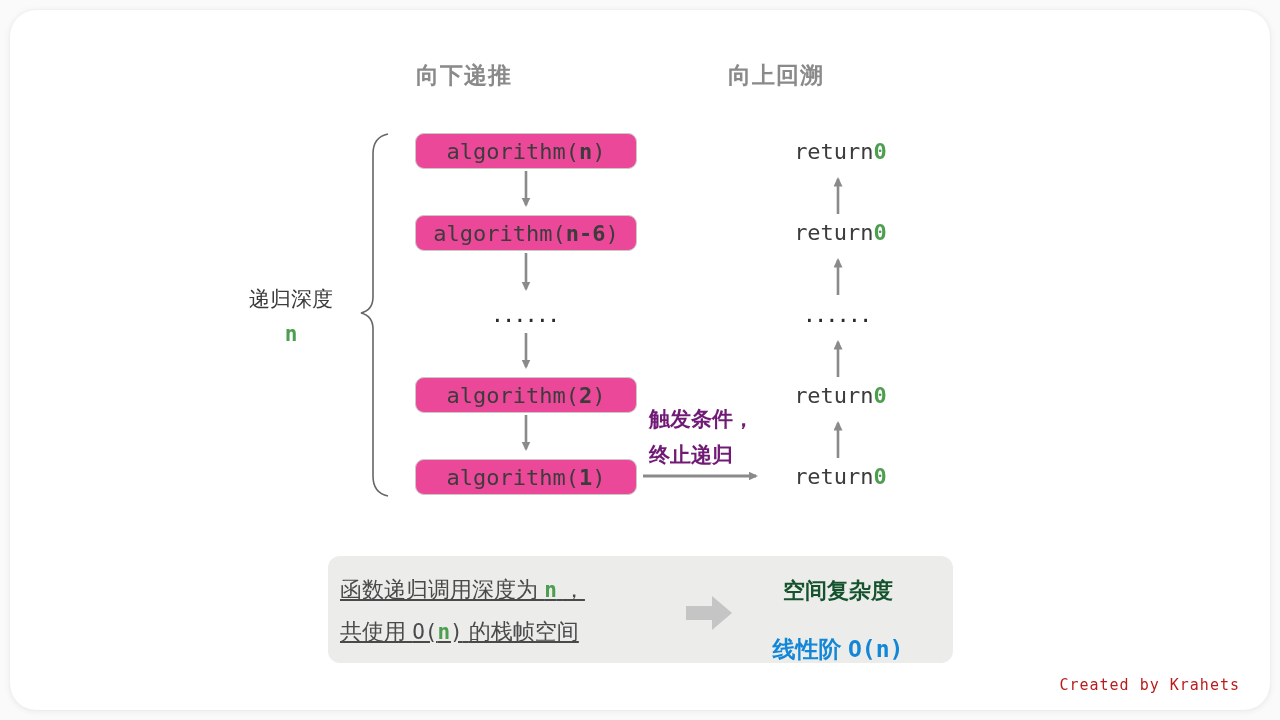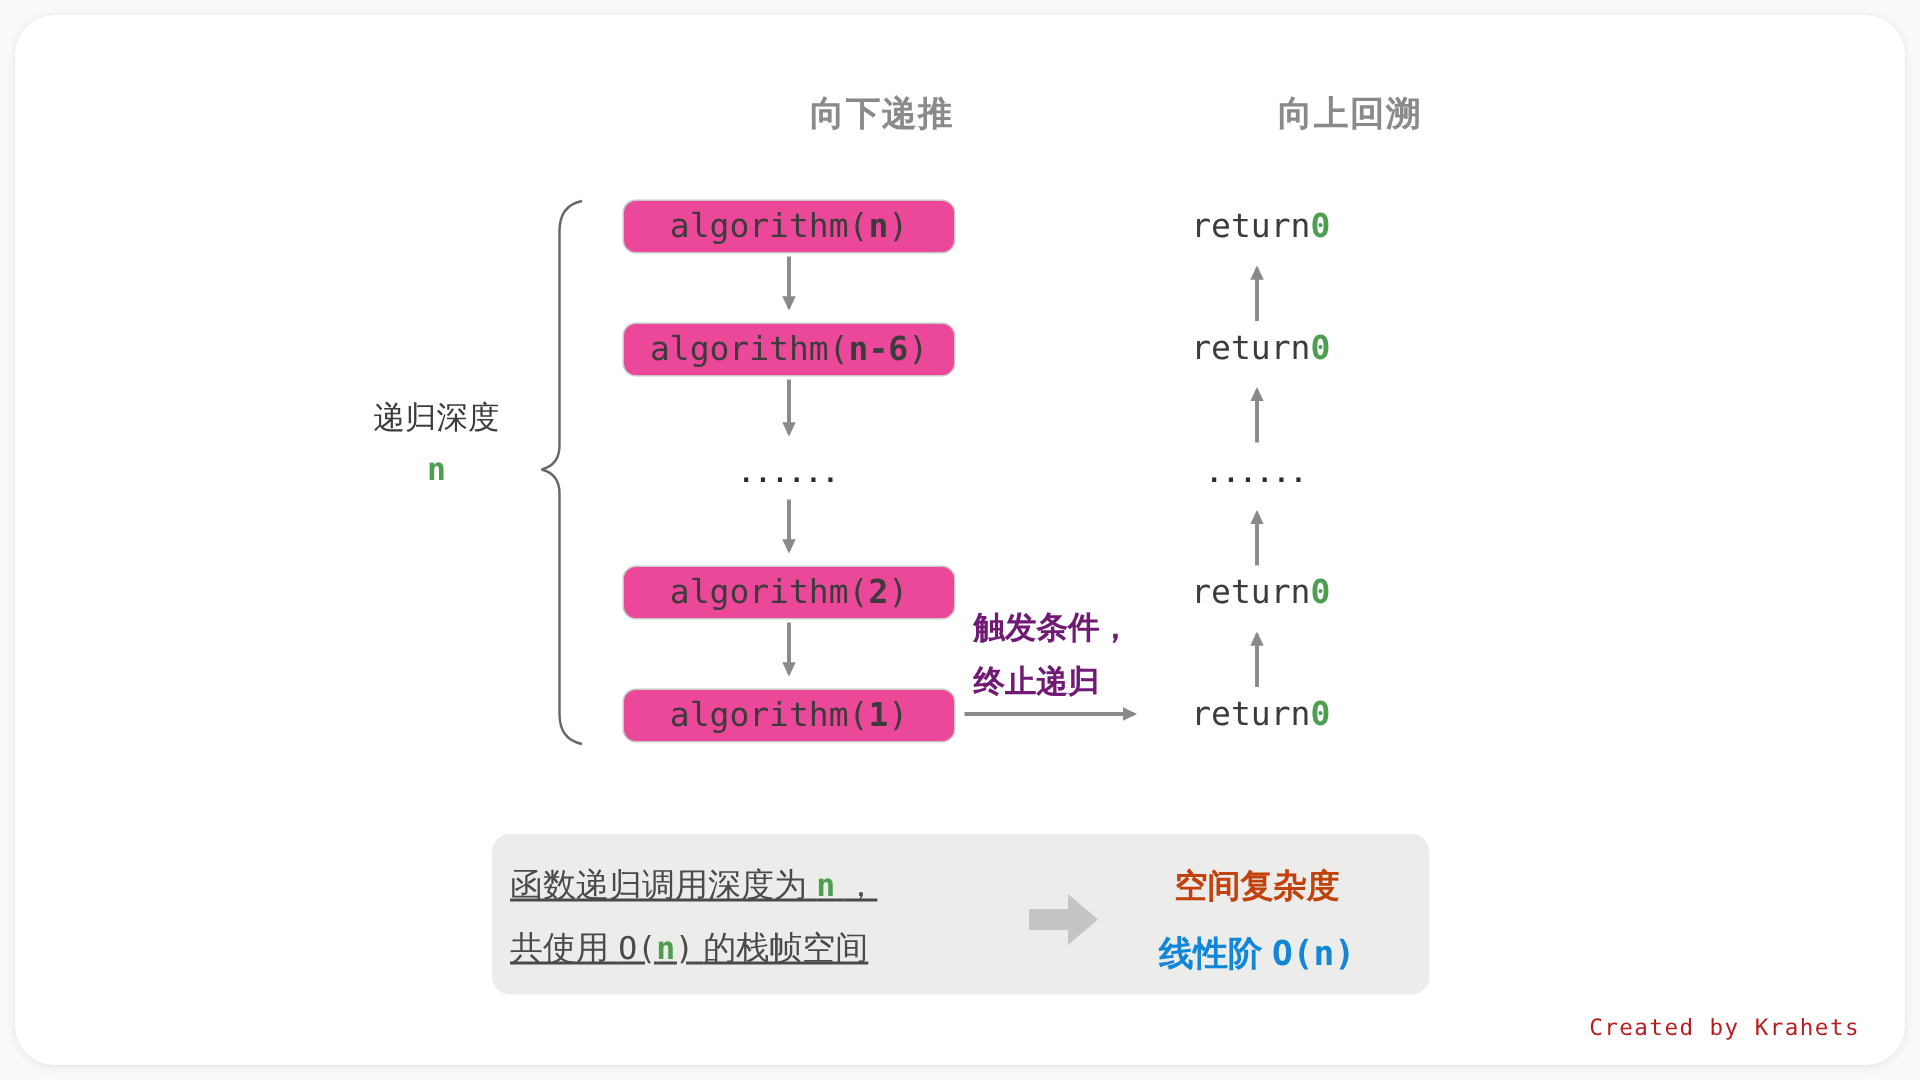--- a/index.html
+++ b/index.html
@@ -14,21 +14,21 @@
     position:absolute; left:10px; top:10px; right:10px; bottom:10px;
     background:#ffffff; border-radius:26px;
     box-shadow:0 1px 7px rgba(0,0,0,0.08), 0 0 2px rgba(0,0,0,0.05);
   }
 
   .mono { font-family:"DejaVu Sans Mono","Liberation Mono",monospace; }
   .green { color:#4d9e50; font-weight:bold; }
   .blue  { color:#1287d8; }
 
   .col-header {
-    position:absolute; width:220px; text-align:right;
+    position:absolute; width:220px; text-align:left;
     font-size:23px; font-weight:bold; color:#8a8a8a; letter-spacing:1px;
   }
   #hdr-down { left:416px; top:60px; }
   #hdr-up   { left:728px; top:60px; }
 
   .callbox {
     position:absolute; left:415px; width:222px; height:36px;
     background:#ec4899; border:1.5px solid #c9c9c6; border-radius:9px;
     display:flex; align-items:center; justify-content:center;
     font-size:22px; color:#3c3c3c;
@@ -47,21 +47,21 @@
 
   .dots {
     position:absolute; width:120px; text-align:center;
     font-family:"DejaVu Sans Mono","Liberation Mono",monospace;
     font-weight:bold; font-size:17px; letter-spacing:1px; color:#2c2c2c;
   }
   #dots-left  { left:466px; top:306px; }
   #dots-right { left:778px; top:306px; }
 
   .depth-label {
-    position:absolute; left:226px; top:264px; width:130px; text-align:center;
+    position:absolute; left:226px; top:285px; width:130px; text-align:center;
   }
   .depth-label .cjk { font-size:21px; color:#3b3b3b; }
   .depth-label .val { margin-top:9px; font-size:21px; }
 
   .trigger {
     position:absolute; left:649px; top:401px; width:110px;
     font-size:21px; font-weight:bold; color:#701a75; line-height:36px;
   }
 
   .svg-layer { position:absolute; left:0; top:0; pointer-events:none; }
@@ -69,22 +69,22 @@
   .summary {
     position:absolute; left:328px; top:556px; width:625px; height:107px;
     background:#ececea; border-radius:12px;
   }
   .summary-left {
     position:absolute; left:340px; top:569px; width:325px; text-align:left;
     font-size:22px; color:#4a4a4a; line-height:42px; white-space:nowrap;text-decoration:underline;
   }
   .summary-left .mono { font-size:21px; }
   .summary-right { position:absolute; left:738px; top:576px; width:200px; text-align:center; white-space:nowrap; }
-  .summary-right .title { font-size:22px; font-weight:bold; color:#c2410c; }
-  .summary-right .result { margin-top:14px; font-size:23px; font-weight:bold; }
+  .summary-right .title { font-size:22px; font-weight:bold; color:#14532d; }
+  .summary-right .result { margin-top:28px; font-size:23px; font-weight:bold; }
   .block-arrow { position:absolute; left:686px; top:596px; }
 
   .credit {
     position:absolute; right:40px; top:676px;
     font-family:"DejaVu Sans Mono","Liberation Mono",monospace;
     font-size:15px; letter-spacing:1px; color:#b91c1c;
   }
 </style>
 </head>
 <body>

